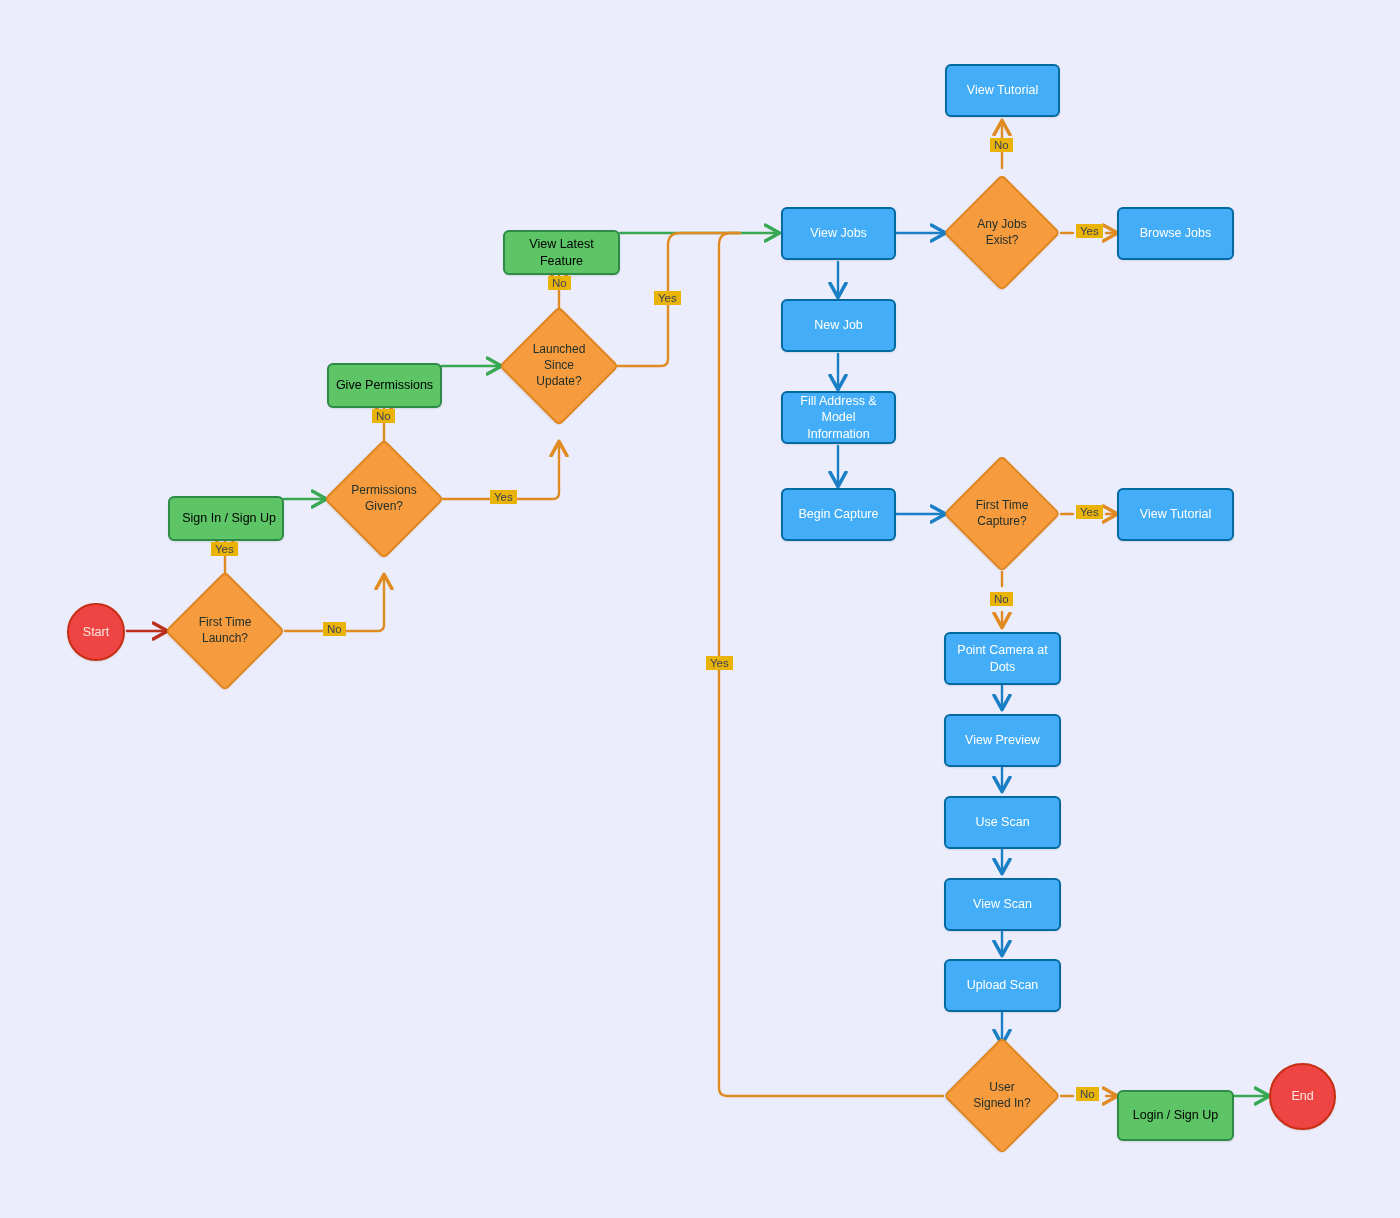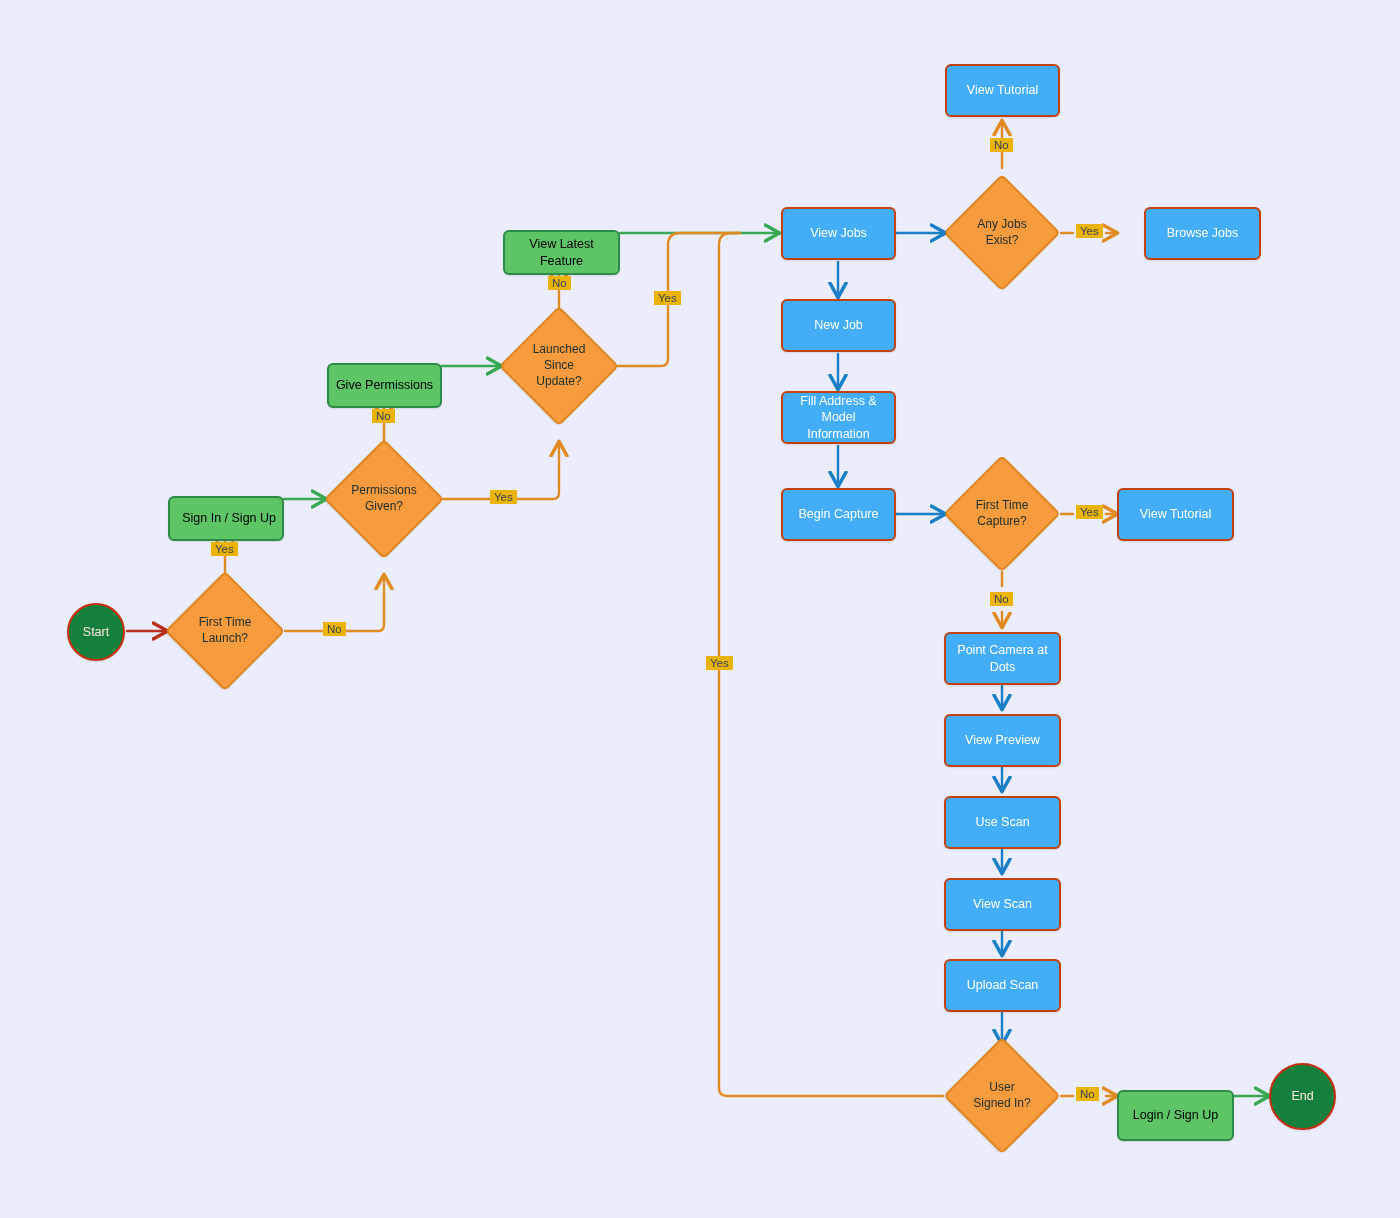--- a/index.html
+++ b/index.html
@@ -31,39 +31,39 @@
     justify-content: center;
     text-align: center;
     line-height: 1.32;
     user-select: none;
   }
   .node .lbl { display: block; padding: 0 6px; }
 
   
   .n-process {
     background: #43aef7;
-    border: 2px solid #c2410c;
+    border: 2px solid #0369a1;
     border-radius: 6px;
     color: #ffffff;
     font-size: 12.5px;
     box-shadow: 0 1px 2px rgba(0,0,0,0.10);
   }
   
   .n-action {
     background: #5dc566;
     border: 2px solid #2e8b45;
     border-radius: 6px;
     color: #000000;
     font-size: 12.5px;
     box-shadow: 0 1px 2px rgba(0,0,0,0.10);
     margin-top: 19px;
   }
   
   .n-terminal {
-    background: #15803d;
+    background: #ef4444;
     border: 2px solid #c62f12;
     border-radius: 50%;
     color: #ffe9e2;
     font-size: 12.5px;
     box-shadow: 0 1px 2px rgba(0,0,0,0.10);
   }
   
   .n-decision {
     font-size: 12px;
     color: #20302a;
@@ -246,21 +246,21 @@
     <span class="lbl">
       <span>Any Jobs</span><br>
       <span>Exist?</span>
     </span>
   </div>
 
   <div class="node n-process" style="left:945px; top:64px; width:115px; height:53px;">
     <span class="lbl">View Tutorial</span>
   </div>
 
-  <div class="node n-process" style="left:1117px; top:207px; width:117px; height:53px;margin-left:27px;">
+  <div class="node n-process" style="left:1117px; top:207px; width:117px; height:53px;">
     <span class="lbl">Browse Jobs</span>
   </div>
 
   <div class="node n-process" style="left:781px; top:299px; width:115px; height:53px;">
     <span class="lbl">New Job</span>
   </div>
 
   <div class="node n-process" style="left:781px; top:391px; width:115px; height:53px;">
     <span class="lbl">
       <span>Fill Address &amp; Model</span><br>

